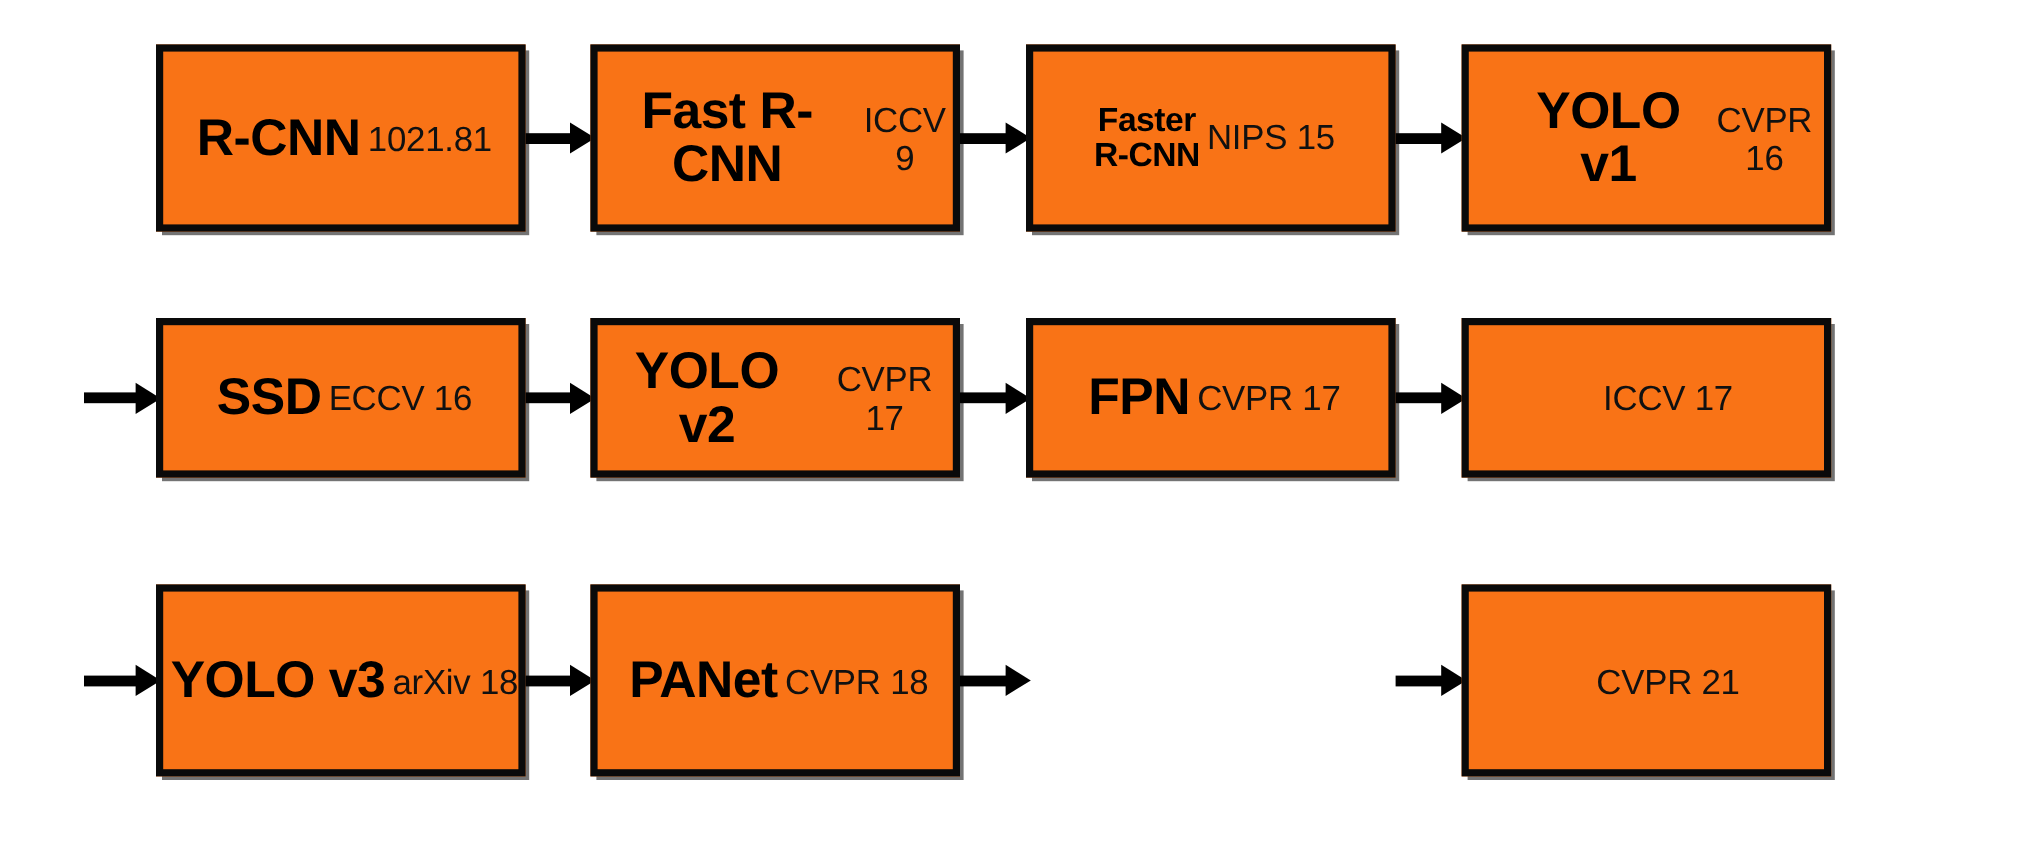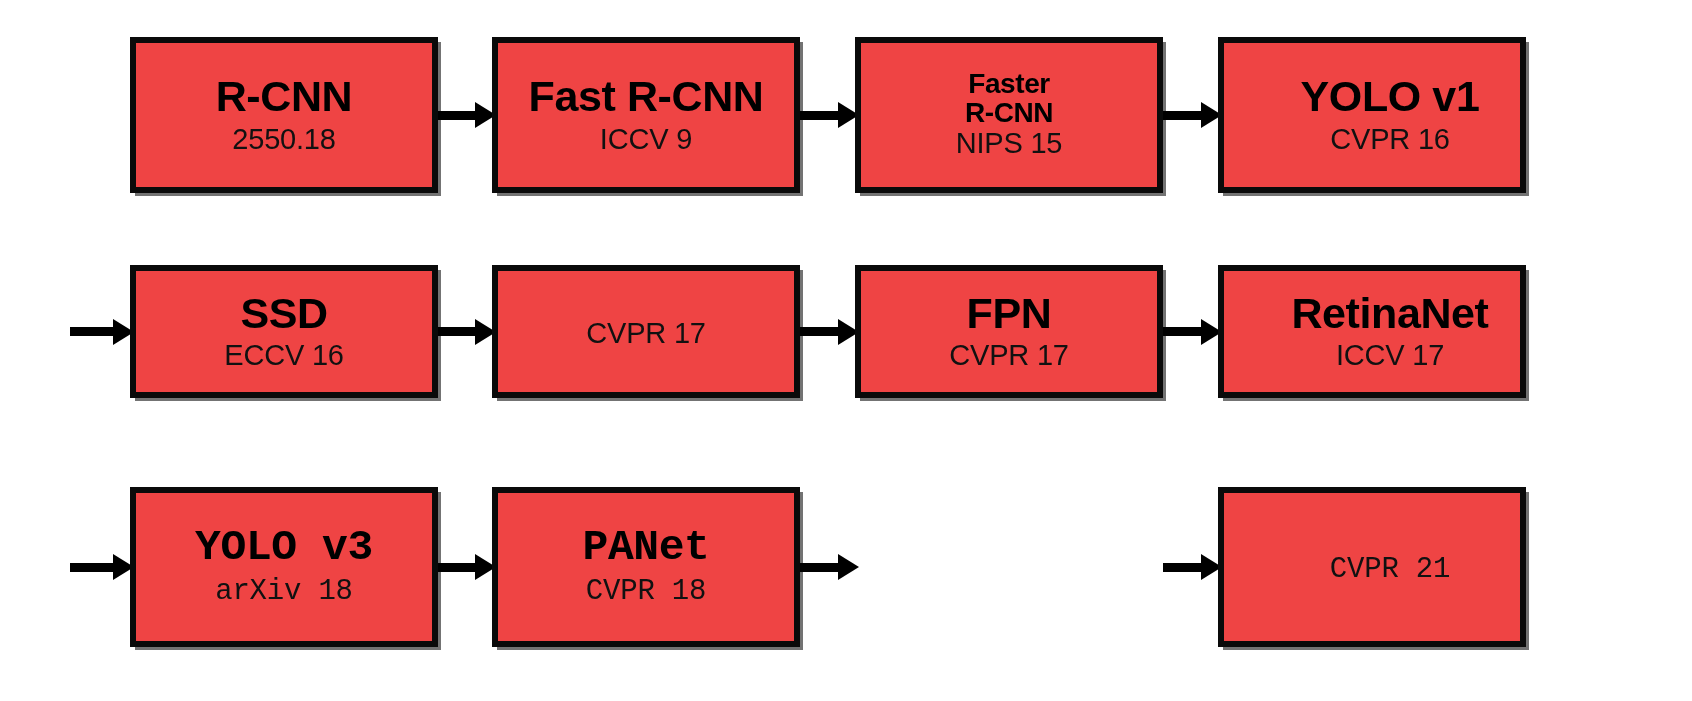--- a/index.html
+++ b/index.html
@@ -23,33 +23,33 @@
 
   
   .flow-row {
     position: absolute;
     left: 0;
     width: 1692px;
     display: block;
   }
   .flow-row[data-row="0"] { top: 37px;  height: 156px; }
   .flow-row[data-row="1"] { top: 265px; height: 133px; }
-  .flow-row[data-row="2"] { top: 487px; height: 160px; font-family: Liberation Mono, monospace; }
+  .flow-row[data-row="2"] { top: 487px; height: 160px; }
 
   
   .node {
     position: absolute;
     top: 0;
     height: 100%;
     box-sizing: border-box;
-    background: #ef4444;
+    background: #f97316;
     border: 6px solid #0a0a0a;
     box-shadow: 4px 4px 0 -1px rgba(0,0,0,0.55);
     display: flex;
-    flex-direction: column;
+    flex-direction: row;
     align-items: center;
     justify-content: center;
     overflow: hidden;
   }
   .node-title {
     font-weight: bold;
     font-size: 43px;
     line-height: 1.03;
     color: #000000;
     text-align: center;
@@ -104,21 +104,21 @@
   .arrow.inbound { left: 70px; width: 64px; top: 50%; margin-top: -13px; }
 </style>
 </head>
 <body>
 
 <div id="canvas">
 
   <div class="flow-row" data-row="0">
     <div class="node col-0">
       <div class="node-title">R-CNN</div>
-      <div class="node-sub">2550.18</div>
+      <div class="node-sub">1021.81</div>
     </div>
     <div class="arrow gap-0">
       <div class="shaft"></div>
       <div class="head"></div>
     </div>
 
     <div class="node col-1">
       <div class="node-title">Fast R-CNN</div>
       <div class="node-sub">ICCV 9</div>
     </div>
@@ -152,38 +152,38 @@
     <div class="node col-0">
       <div class="node-title">SSD</div>
       <div class="node-sub">ECCV 16</div>
     </div>
     <div class="arrow gap-0">
       <div class="shaft"></div>
       <div class="head"></div>
     </div>
 
     <div class="node col-1">
+      <div class="node-title">YOLO v2</div>
       <div class="node-sub">CVPR 17</div>
     </div>
     <div class="arrow gap-1">
       <div class="shaft"></div>
       <div class="head"></div>
     </div>
 
     <div class="node col-2">
       <div class="node-title">FPN</div>
       <div class="node-sub">CVPR 17</div>
     </div>
     <div class="arrow gap-2">
       <div class="shaft"></div>
       <div class="head"></div>
     </div>
 
     <div class="node col-3">
-      <div class="node-title">RetinaNet</div>
       <div class="node-sub">ICCV 17</div>
     </div>
   </div>
 
   <div class="flow-row" data-row="2">
     <div class="arrow inbound">
       <div class="shaft"></div>
       <div class="head"></div>
     </div>
 

